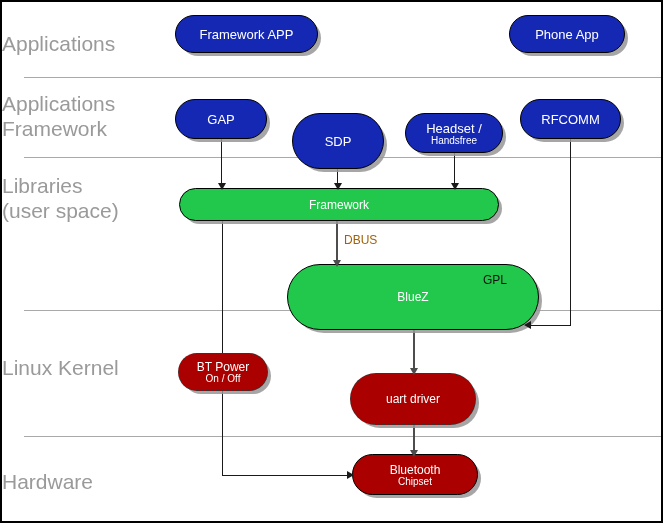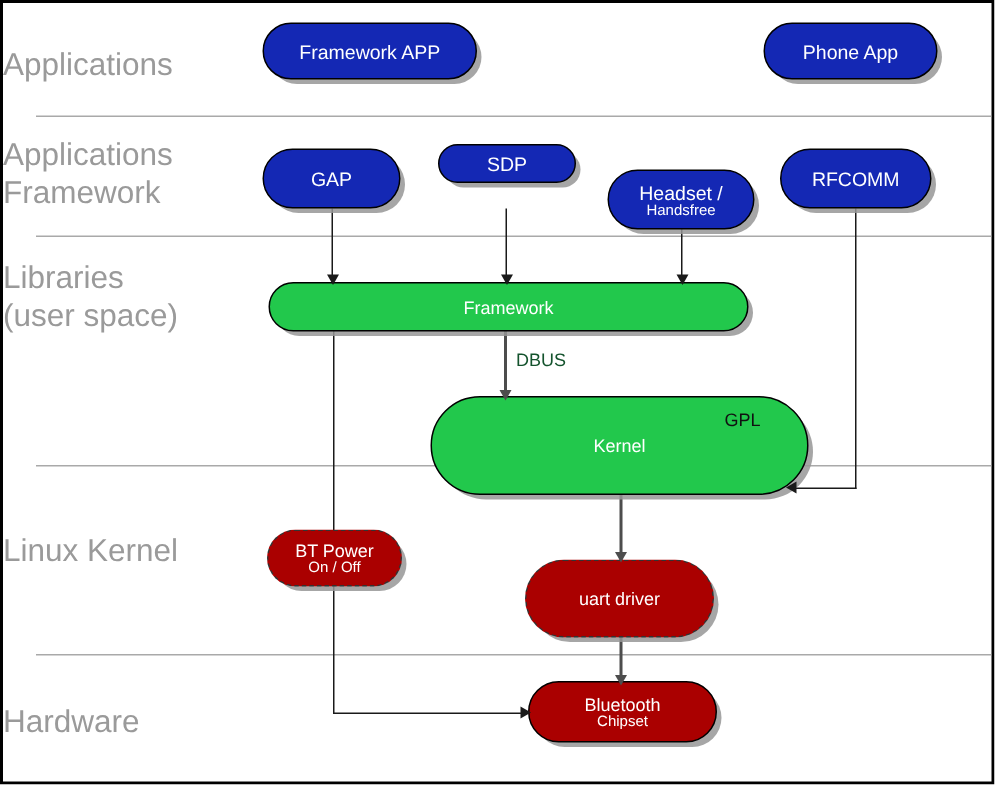--- a/index.html
+++ b/index.html
@@ -111,21 +111,21 @@
     border-top: 4px solid transparent;
     border-bottom: 4px solid transparent;
     border-left: 7px solid #1a1a1a;
     z-index: 6;
   }
 
   
   .edge-label {
     position: absolute;
     font-size: 12px;
-    color: #14532d;
+    color: #a16207;
     z-index: 7;
   }
   
   .corner-label {
     position: absolute;
     font-size: 12px;
     color: #111111;
     z-index: 8;
   }
 </style>
@@ -179,39 +179,39 @@
   </div>
 
   <div class="node blue" style="left:507px; top:13px; width:116px; height:38px;">
     <span class="line1">Phone App</span>
   </div>
 
   <div class="node blue" style="left:173px; top:97px; width:92px; height:40px;">
     <span class="line1">GAP</span>
   </div>
 
-  <div class="node blue" style="left:290px; top:94px; width:92px; height:26px;">
+  <div class="node blue" style="left:290px; top:111px; width:92px; height:56px;">
     <span class="line1">SDP</span>
   </div>
 
   <div class="node blue" style="left:403px; top:111px; width:98px; height:40px;">
     <span class="line1">Headset /</span>
     <span class="line2">Handsfree</span>
   </div>
 
   <div class="node blue" style="left:518px; top:97px; width:101px; height:40px;">
     <span class="line1">RFCOMM</span>
   </div>
 
   <div class="node green" style="left:177px; top:186px; width:320px; height:33px;">
     <span class="line1">Framework</span>
   </div>
 
   <div class="node green" style="left:285px; top:262px; width:252px; height:66px;">
-    <span class="line1">Kernel</span>
+    <span class="line1">BlueZ</span>
   </div>
   <div class="corner-label" style="left:481px; top:271px;">GPL</div>
 
   <div class="node red dashed" style="left:176px; top:351px; width:90px; height:38px;text-align:right;">
     <span class="line1">BT Power</span>
     <span class="line2">On / Off</span>
   </div>
 
   <div class="node red dashed" style="left:348px; top:371px; width:126px; height:52px;">
     <span class="line1">uart driver</span>

